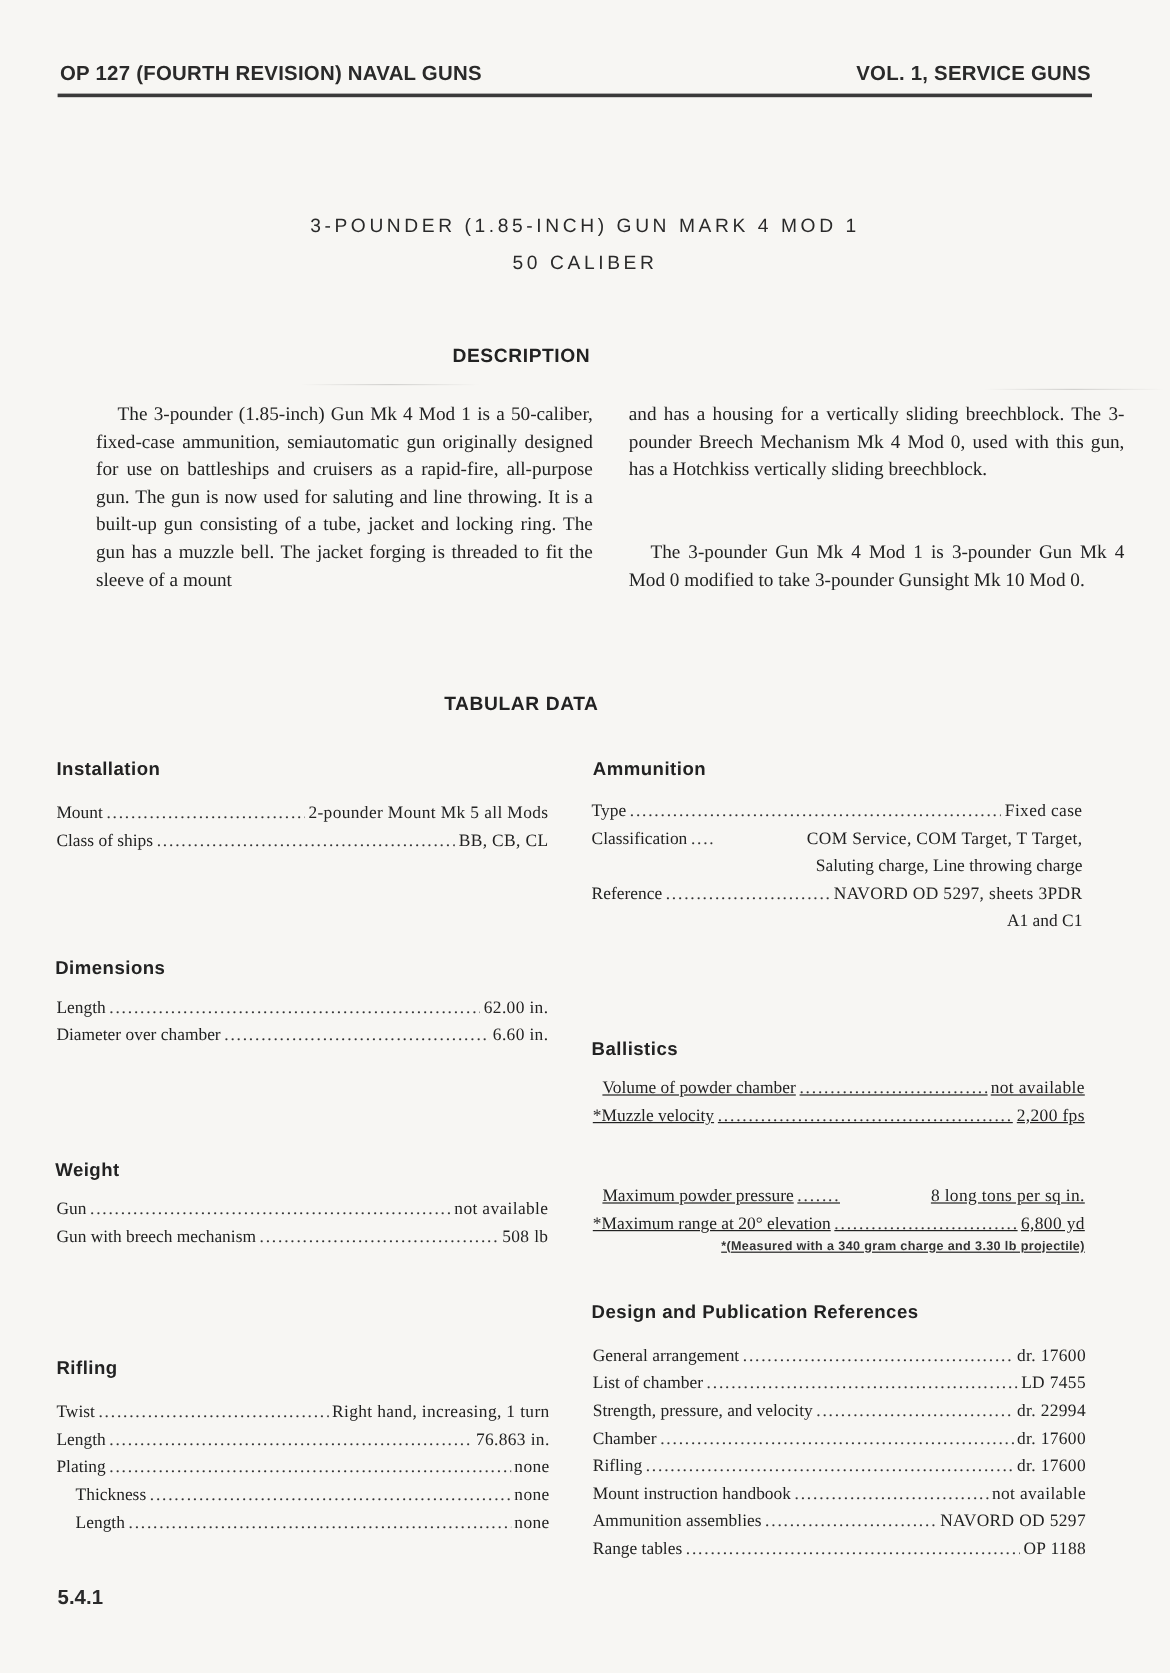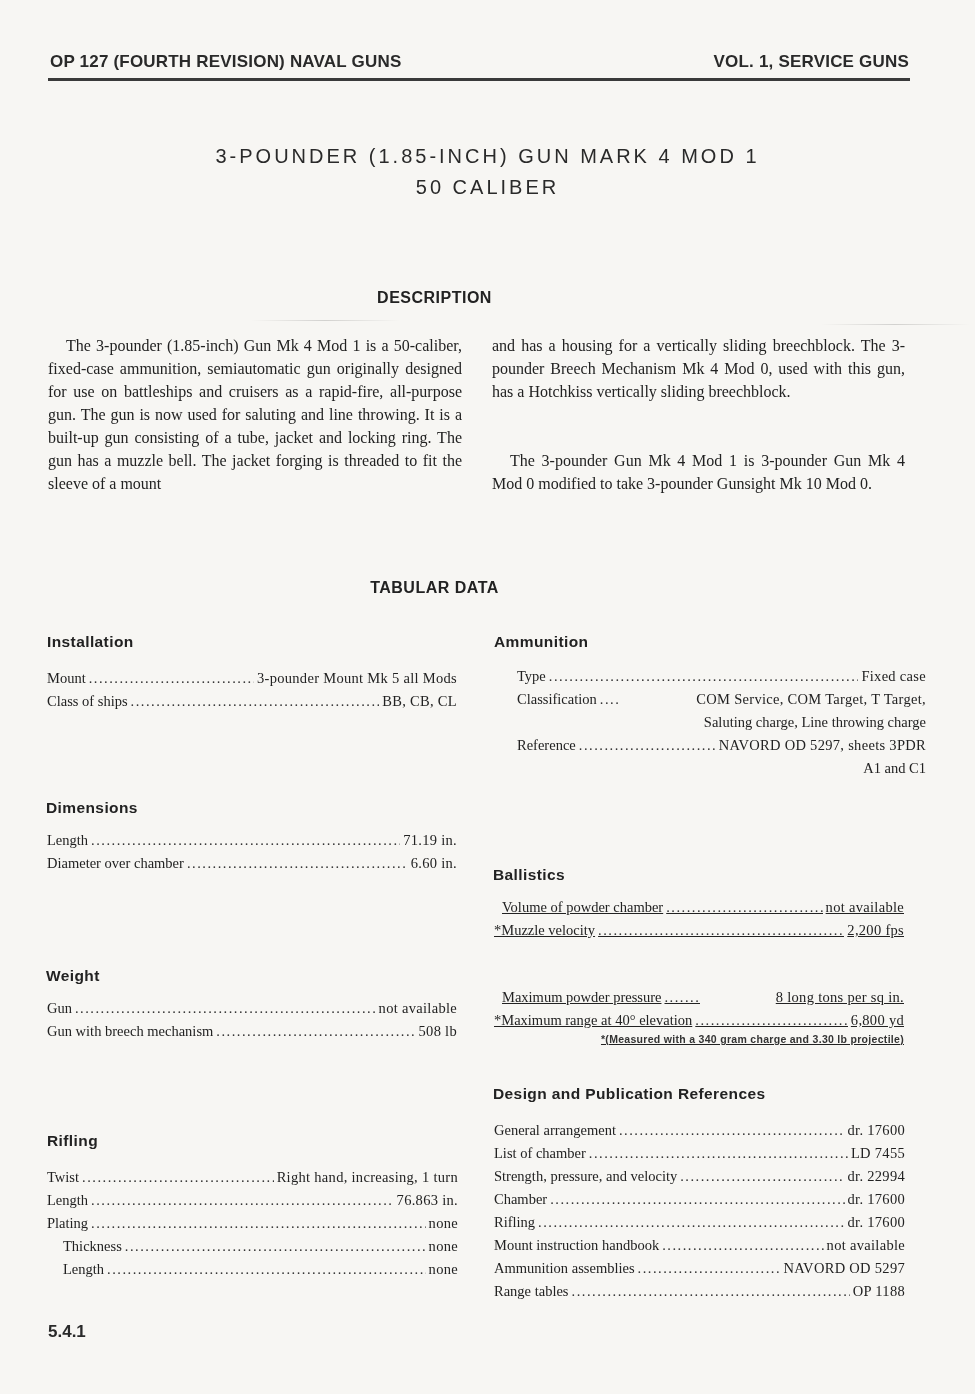--- a/index.html
+++ b/index.html
@@ -13,29 +13,29 @@
   .hdr {
     top: 52px; font-family: "Liberation Sans", "DejaVu Sans", sans-serif;
     font-size: 17px; font-weight: bold; letter-spacing: 0.2px; color: #2a2a2a;
   }
   .hdr-left { left: 50px; }
   .hdr-right { right: 66px; }
   .hdr-rule { left: 48px; top: 78px; width: 862px; height: 3px; background: #3a3a3a; }
   .title {
     left: 0; width: 975px; text-align: center;
     font-family: "Liberation Sans", "DejaVu Sans", sans-serif;
-    font-size: 20px; letter-spacing: 3px; color: #2a2a2a;
+    font-size: 16px; letter-spacing: 3px; color: #2a2a2a; margin-top: 35px;
   }
   .section-head {
     left: 0; width: 869px; text-align: center;
     font-family: "Liberation Sans", "DejaVu Sans", sans-serif;
     font-size: 16px; font-weight: bold; letter-spacing: 0.5px; color: #222;
   }
   .para {
-    font-size: 16px; line-height: 23px; text-align: justify; color: #222;
+    font-size: 16px; line-height: 23px; text-align: justify; color: #222; margin-left: 32px;
   }
   .para .indent { display: inline-block; width: 18px; }
   .sub-head {
     font-family: "Liberation Sans", "DejaVu Sans", sans-serif;
     font-weight: bold; font-size: 15.5px; color: #222; letter-spacing: 0.4px;
   }
   .table { font-size: 14.5px; line-height: 23px; color: #222; }
   .row { display: flex; align-items: baseline; white-space: nowrap; }
   .row .lbl { flex: 0 0 auto; }
   .row .dots {
@@ -79,35 +79,35 @@
   <span class="indent"></span><span>The 3-pounder Gun Mk 4 Mod 1 is 3-pounder Gun Mk 4 Mod 0 modified to take 3-pounder Gunsight Mk 10 Mod 0.</span>
 </div>
 
 <div class="abs section-head" style="top:579px;">TABULAR DATA</div>
 
 <div class="abs sub-head" style="left:47px; top:633px;">Installation</div>
 <div class="abs table" style="left:47px; top:667px; width:410px;">
   <div class="row">
       <span class="lbl">Mount</span>
       <span class="dots"></span>
-      <span class="val">3-pounder Mount Mk 5 all Mods</span>
+      <span class="val">2-pounder Mount Mk 5 all Mods</span>
     </div>
   <div class="row">
       <span class="lbl">Class of ships</span>
       <span class="dots"></span>
       <span class="val">BB, CB, CL</span>
     </div>
 </div>
 
 <div class="abs sub-head" style="left:46px; top:799px;">Dimensions</div>
 <div class="abs table" style="left:47px; top:829px; width:410px;">
   <div class="row">
       <span class="lbl">Length</span>
       <span class="dots"></span>
-      <span class="val">71.19 in.</span>
+      <span class="val">62.00 in.</span>
     </div>
   <div class="row">
       <span class="lbl">Diameter over chamber</span>
       <span class="dots"></span>
       <span class="val">6.60 in.</span>
     </div>
 </div>
 
 <div class="abs sub-head" style="left:46px; top:967px;">Weight</div>
 <div class="abs table" style="left:47px; top:997px; width:410px;">
@@ -146,21 +146,21 @@
       <span class="val">none</span>
     </div>
   <div class="row ind">
       <span class="lbl">Length</span>
       <span class="dots"></span>
       <span class="val">none</span>
     </div>
 </div>
 
 <div class="abs sub-head" style="left:494px; top:633px;">Ammunition</div>
-<div class="abs table" style="left:493px; top:665px; width:409px;margin-left:24px;">
+<div class="abs table" style="left:493px; top:665px; width:409px;">
   <div class="row">
       <span class="lbl">Type</span>
       <span class="dots"></span>
       <span class="val">Fixed case</span>
     </div>
   <div class="row">
       <span class="lbl">Classification</span>
       <span class="dots" style="flex:0 0 18px;"></span>
       <span class="val" style="margin-left:auto;">COM Service, COM Target, T Target,</span>
     </div>
@@ -184,21 +184,21 @@
       <span class="lbl">*Muzzle velocity</span>
       <span class="dots"></span>
       <span class="val">2,200 fps</span>
     </div>
   <div class="row" style="padding-left:8px;margin-top:44px;">
       <span class="lbl">Maximum powder pressure</span>
       <span class="dots" style="flex:0 0 36px;"></span>
       <span class="val" style="margin-left:auto;">8 long tons per sq in.</span>
     </div>
   <div class="row">
-      <span class="lbl">*Maximum range at 40° elevation</span>
+      <span class="lbl">*Maximum range at 20° elevation</span>
       <span class="dots"></span>
       <span class="val">6,800 yd</span>
     </div>
   <div class="note">*(Measured with a 340 gram charge and 3.30 lb projectile)</div>
 </div>
 
 <div class="abs sub-head" style="left:493px; top:1085px;">Design and Publication References</div>
 <div class="abs table" style="left:494px; top:1119px; width:411px;">
   <div class="row">
       <span class="lbl">General arrangement</span>

